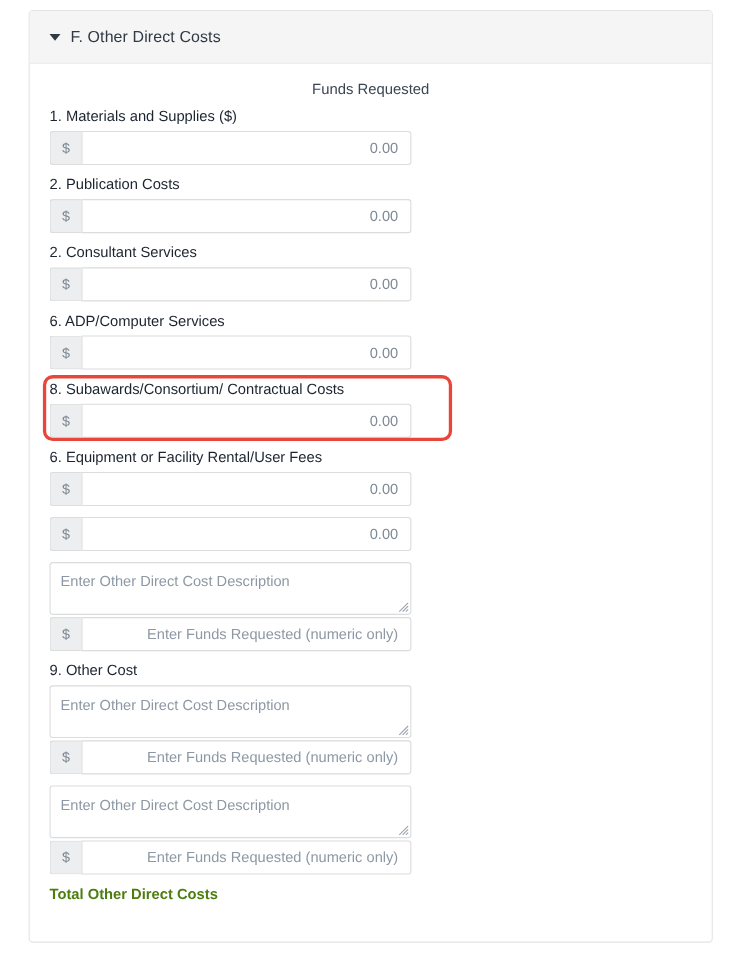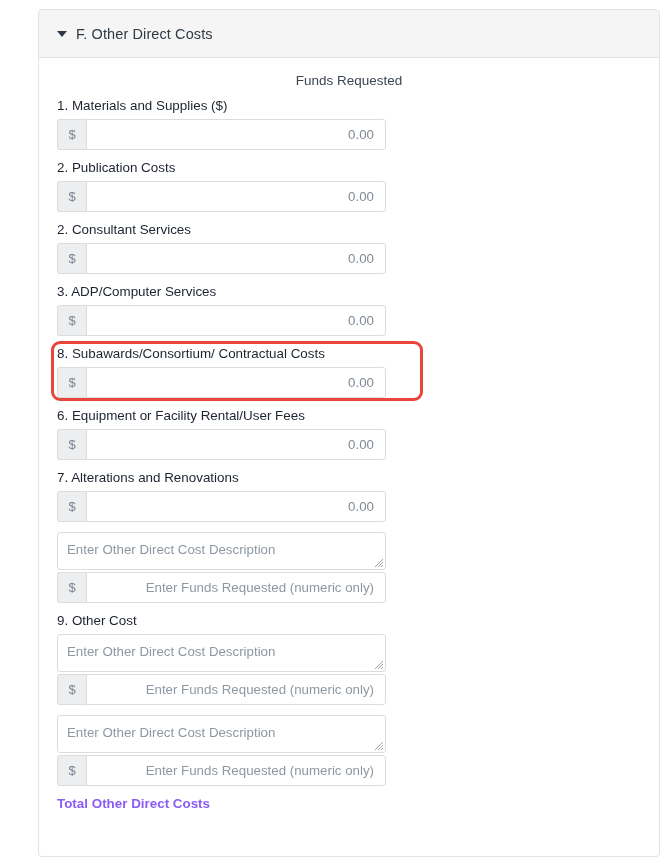--- a/index.html
+++ b/index.html
@@ -16,21 +16,21 @@
   .page {
     position: relative;
     width: 664px;
     height: 868px;
     overflow: hidden;
   }
 
   
   .panel {
     position: absolute;
-    left: 38px;
+    left: 26px;
     top: 9px;
     width: 622px;
     height: 848px;
     background: #ffffff;
     border: 1px solid #e3e3e3;
     border-radius: 4px;
   }
 
   .panel-header {
     height: 48px;
@@ -78,21 +78,21 @@
   .item-label {
     font-size: 13.4px;
     color: #1c2430;
     font-weight: normal;
     line-height: 16px;
     margin: 0 0 5px 0;
   }
 
   .total-label {
     font-size: 13.4px;
-    color: #8b5cf6;
+    color: #4d7c0f;
     font-weight: bold;
     line-height: 16px;
     margin: 7px 0 0 0;
   }
 
   
   .field-block { margin-bottom: 10px; }
 
   .input-group {
     display: flex;
@@ -130,21 +130,21 @@
   .money-input::placeholder { color: #8d98a4; opacity: 1; }
 
   
   .desc-wrap {
     width: 329px;
     position: relative;
     margin-bottom: 2px;
   }
   .desc-area {
     width: 329px;
-    height: 38px;
+    height: 48px;
     border: 1px solid #dcdcdc;
     border-radius: 3px;
     background: #ffffff;
     font-family: "Liberation Sans", sans-serif;
     font-size: 13.3px;
     color: #8d98a4;
     padding: 8px 9px;
     outline: none;
     resize: none;
     display: block;
@@ -209,42 +209,41 @@
             </div>
           </div>
           <div class="field-block">
             <div class="item-label">2. Consultant Services</div>
             <div class="input-group">
               <span class="addon">$</span>
               <input type="text" class="money-input" value="0.00" style="">
             </div>
           </div>
           <div class="field-block">
-            <div class="item-label">3. ADP/Computer Services</div>
+            <div class="item-label">6. ADP/Computer Services</div>
             <div class="input-group">
               <span class="addon">$</span>
               <input type="text" class="money-input" value="0.00" style="">
             </div>
           </div>
           <div class="field-block">
             <div class="item-label">8. Subawards/Consortium/ Contractual Costs</div>
             <div class="input-group">
               <span class="addon">$</span>
               <input type="text" class="money-input" value="0.00" style="">
             </div>
           </div>
           <div class="field-block">
             <div class="item-label">6. Equipment or Facility Rental/User Fees</div>
             <div class="input-group">
               <span class="addon">$</span>
               <input type="text" class="money-input" value="0.00" style="">
             </div>
           </div>
           <div class="field-block">
-            <div class="item-label">7. Alterations and Renovations</div>
             <div class="input-group">
               <span class="addon">$</span>
               <input type="text" class="money-input" value="0.00" style="">
             </div>
           </div>
           <div class="field-block">
             <div class="desc-wrap">
               <textarea class="desc-area" placeholder="Enter Other Direct Cost Description" style=""></textarea>
               <svg class="resize-grip" viewBox="0 0 11 11">
                 <line x1="10" y1="2" x2="2" y2="10" stroke="#9aa3ad" stroke-width="1"></line>

